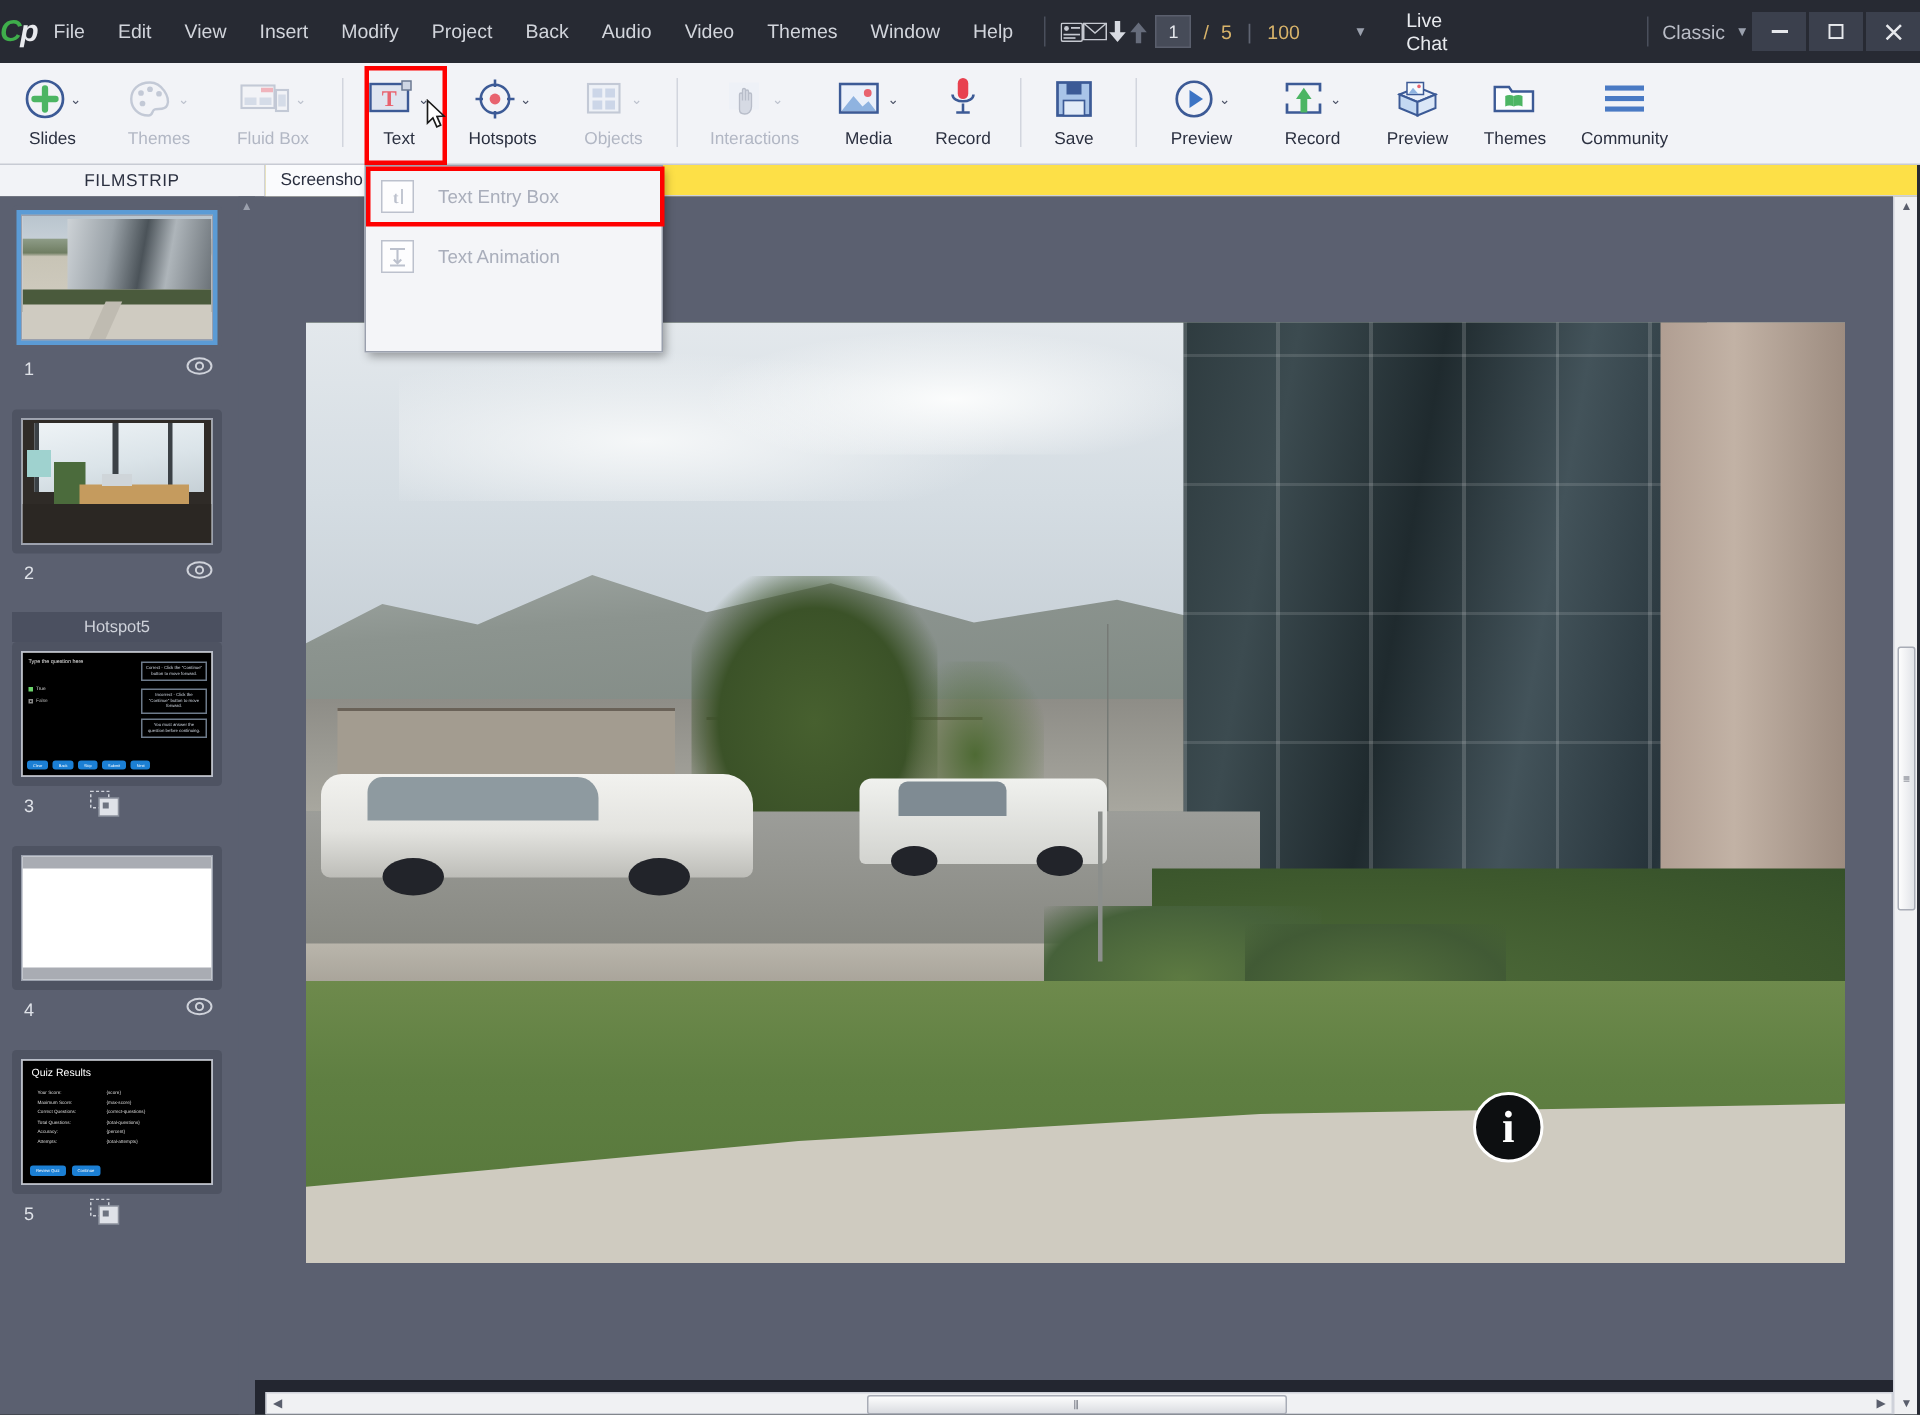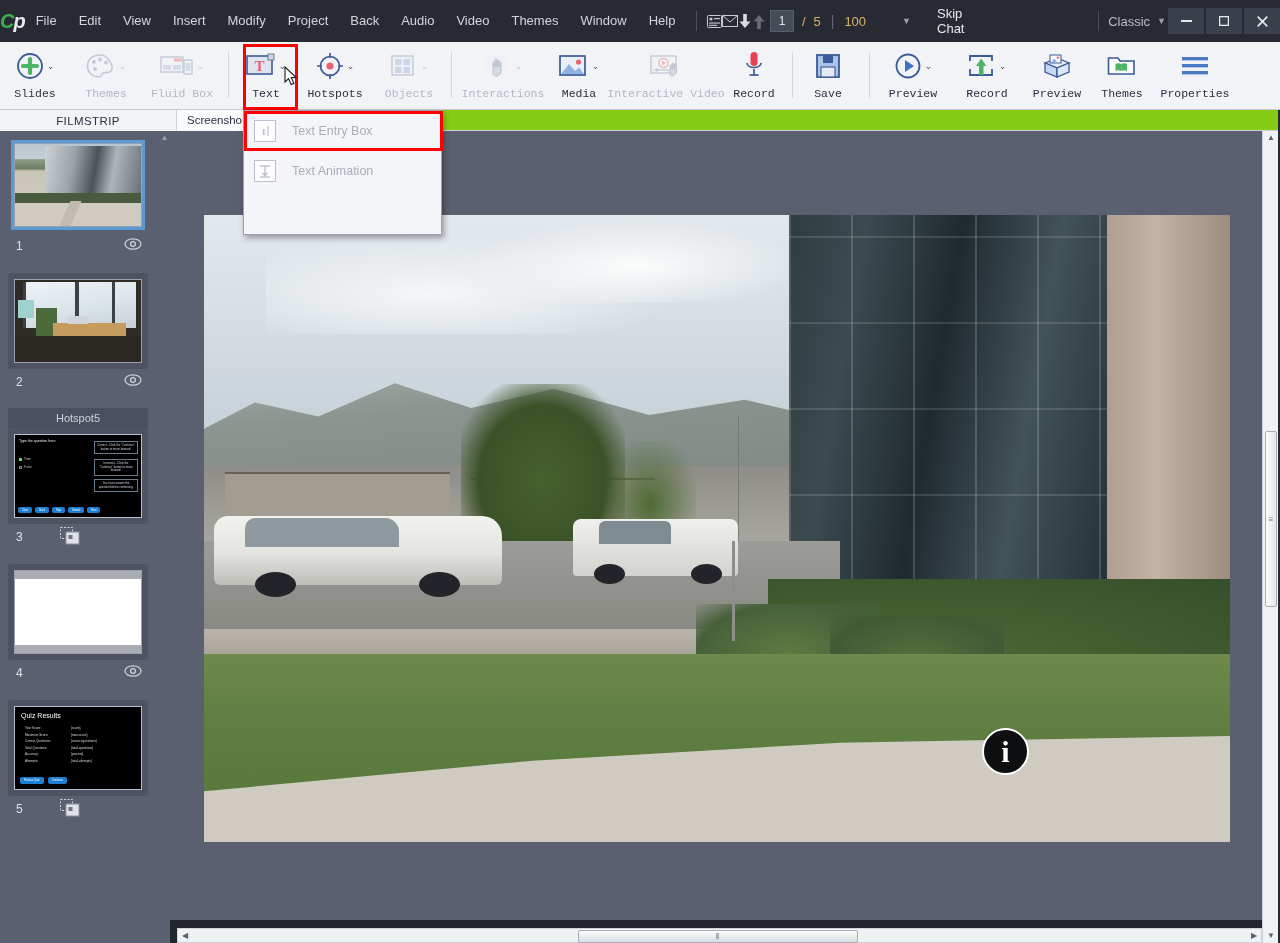--- a/index.html
+++ b/index.html
@@ -59,21 +59,21 @@
     position: absolute; left: 0; top: 42px; width: 1280px; height: 68px;
     background: #f2f3f7; border-bottom: 1px solid #c8cbd4;
     display: flex; align-items: flex-start;
   }
   .rb-item {
     height: 68px; display: flex; flex-direction: column; align-items: center;
     justify-content: flex-start; padding-top: 6px; position: relative;
     cursor: default;
   }
   .rb-iconrow { display: flex; align-items: center; height: 36px; }
-  .rb-label { font-size: 11.5px; color: #2b3040; margin-top: 3px; white-space: nowrap; font-family: Liberation Mono, monospace; }
+  .rb-label { font-size: 11.5px; color: #2b3040; margin-top: 3px; white-space: nowrap; }
   .rb-label.dim { color: #b2b7c4; }
   .rb-caret { font-size: 9px; color: #4a5166; margin-left: 3px; }
   .rb-caret.dim { color: #bcc1cd; }
   .rb-sep { width: 1px; height: 46px; background: #d2d5de; margin: 10px 6px 0 6px; }
   .rb-highlight {
     position: absolute; border: 3px solid #ff0000; pointer-events: none;
   }
 
   
   .dropdown {
@@ -139,21 +139,21 @@
   .slide-eye {
     position: absolute; right: 6px; top: 3px;
     width: 18px; height: 16px;
   }
   .t4 { background: #ffffff; }
   .q-slide { background: #000; width: 100%; height: 100%; position: relative; font-size: 3.2px; color: #fff; }
 
   
   .stage-tabs {
     position: absolute; left: 177px; top: 110px; width: 1103px; height: 21px;
-    background: #84cc16; border-bottom: 1px solid #cfd2da;
+    background: #fde047; border-bottom: 1px solid #cfd2da;
     display: flex; align-items: center;
   }
   .stage-tab {
     height: 21px; line-height: 21px; padding: 0 10px;
     font-size: 11.5px; color: #2b3040; background: #fafbfd;
     border-right: 1px solid #cfd2da;
   }
   .stage {
     position: absolute; left: 170px; top: 131px; width: 1092px; height: 789px;
     background: #5b6070; overflow: hidden;
@@ -259,21 +259,21 @@
           <path d="M0.5 7.5 L6 1 L11.5 7.5 Z" fill="#666c7b"></path>
         </svg>
     </div>
 
     <div class="pagebox">1</div>
     <div class="slash">/</div>
     <div class="pagetotal">5</div>
     <div class="vbar">|</div>
     <div class="zoomval">100</div>
     <div class="zoom-caret">▼</div>
-    <div class="livechat">Skip Chat</div>
+    <div class="livechat">Live Chat</div>
 
     <div class="tb-sep" style="margin-left:130px"></div>
     <div class="classic">Classic</div>
     <div class="classic-caret">▼</div>
 
     <div class="winbtns">
       <div class="winbtn">
         <svg width="11" height="2" viewBox="0 0 11 2">
             <rect width="11" height="2" fill="#e6e8ec"></rect>
           </svg>
@@ -391,33 +391,20 @@
         <svg width="30" height="26" viewBox="0 0 30 26">
             <rect x="1" y="3" width="25" height="19" fill="#eaf0fa" stroke="#3c5a96" stroke-width="1.7"></rect>
             <circle cx="19.5" cy="9" r="2.6" fill="#e8636f"></circle>
             <path d="M2 21 L10 11 L16 18 L20 14.5 L25 21 Z" fill="#8fb3e0"></path>
           </svg>
         <span class="rb-caret">⌄</span>
       </div>
       <div class="rb-label">Media</div>
     </div>
 
-    <div class="rb-item" style="width:112px">
-      <div class="rb-iconrow">
-        <svg width="32" height="26" viewBox="0 0 32 26">
-            <rect x="1" y="3" width="25" height="17" fill="none" stroke="#c3c9d6" stroke-width="1.4"></rect>
-            <circle cx="13.5" cy="10" r="4.6" fill="none" stroke="#f1b9c0" stroke-width="1.5"></circle>
-            <path d="M12 7.8 L16.2 10 L12 12.2 Z" fill="#f1b9c0"></path>
-            <path d="M3.5 17 H22" stroke="#c3c9d6" stroke-width="1.2"></path>
-            <circle cx="7" cy="17" r="1.6" fill="#c3c9d6"></circle>
-            <path d="M20 20 L20 13 C20 11.8 22 11.8 22 13 L22 16 L22 11 C22 9.8 24 9.8 24 11 L24 16 L24 12 C24 10.8 26 10.8 26 12 L26 18 C26 21 24 23 21.5 23 C19.5 23 20 22 20 20 Z" fill="#d6dae4" stroke="#b8bdc9" stroke-width="0.8"></path>
-          </svg>
-      </div>
-      <div class="rb-label dim">Interactive Video</div>
-    </div>
 
     <div class="rb-item" style="width:64px">
       <div class="rb-iconrow">
         <svg width="24" height="30" viewBox="0 0 24 30">
             <rect x="8.5" y="1" width="7" height="14" rx="3.5" fill="#e8414f"></rect>
             <path d="M5 12 C5 18 19 18 19 12" fill="none" stroke="#3c5a96" stroke-width="1.7"></path>
             <path d="M12 18 V24" stroke="#3c5a96" stroke-width="1.7"></path>
             <path d="M7.5 24 H16.5" stroke="#3c5a96" stroke-width="1.7"></path>
           </svg>
       </div>
@@ -489,21 +476,21 @@
     </div>
 
     <div class="rb-item" style="width:82px">
       <div class="rb-iconrow">
         <svg width="28" height="22" viewBox="0 0 28 22">
             <rect x="1" y="2" width="26" height="3.4" fill="#4a7ac4"></rect>
             <rect x="1" y="9" width="26" height="3.4" fill="#4a7ac4"></rect>
             <rect x="1" y="16" width="26" height="3.4" fill="#4a7ac4"></rect>
           </svg>
       </div>
-      <div class="rb-label">Properties</div>
+      <div class="rb-label">Community</div>
     </div>
 
     <div class="rb-highlight" style="left:243px; top:2px; width:55px; height:66px;"></div>
   </div>
 
   <div class="filmstrip-header">FILMSTRIP</div>
   <div class="filmstrip">
 
     <div class="slide-block" style="top:6px;">
       <div class="thumb-wrap selected">

